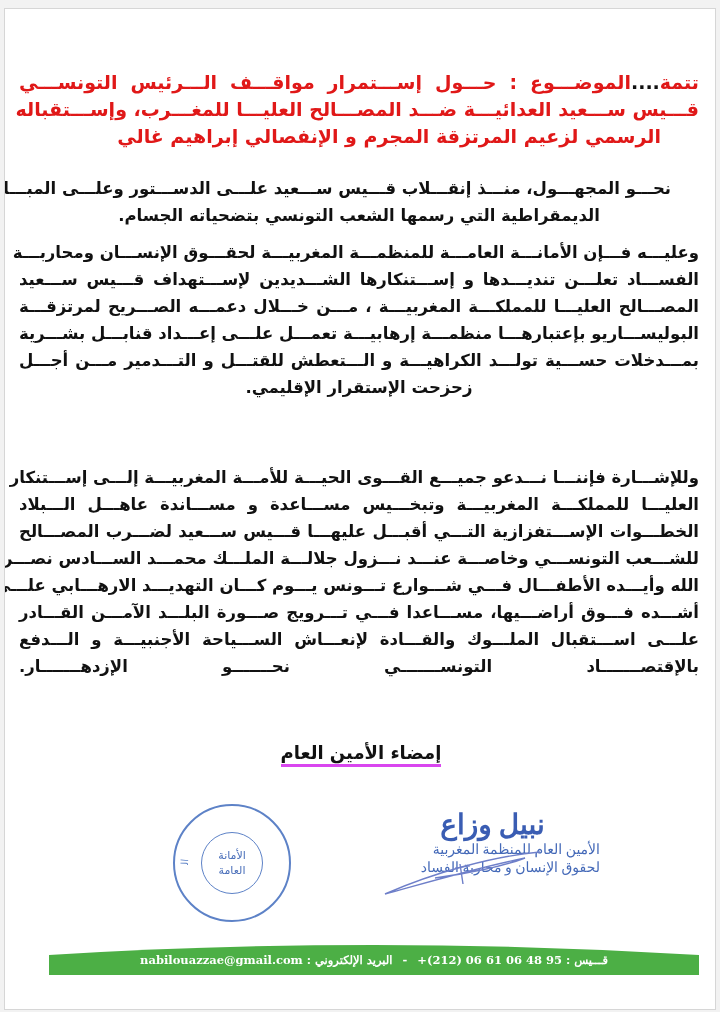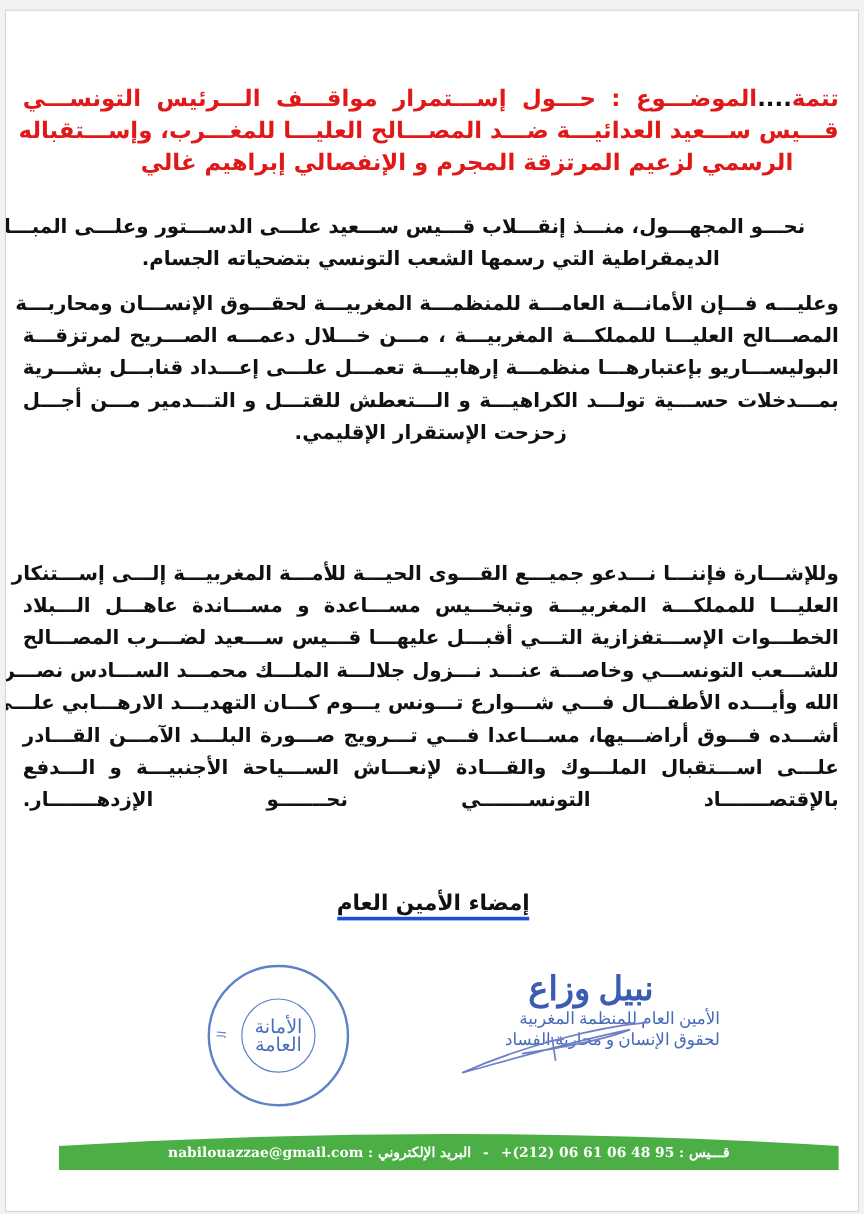--- a/index.html
+++ b/index.html
@@ -70,21 +70,21 @@
 
     .sig-title {
       position: absolute;
       top: 733px;
       left: 0;
       width: 712px;
       text-align: center;
       font-size: 18px;
     }
     .sig-title span {
-      border-bottom: 3px solid #1d4ed8;
+      border-bottom: 3px solid #d946ef;
       padding-bottom: 1px;
     }
 
     .stamp {
       position: absolute;
       left: 168px;
       top: 795px;
       width: 118px;
       height: 118px;
       border: 2px solid #5d82c7;
@@ -97,21 +97,21 @@
       top: 26px;
       width: 62px;
       height: 62px;
       border: 1.5px solid #5d82c7;
       border-radius: 50%;
       display: flex;
       flex-direction: column;
       align-items: center;
       justify-content: center;
       font-family: "DejaVu Sans", sans-serif;
-      font-size: 16px;
+      font-size: 11px;
       line-height: 15px;
       direction: rtl;
       color: #4a6fba;
     }
     .stamp svg { position: absolute; left: 0; top: 0; }
 
     .signature {
       position: absolute;
       left: 350px;
       top: 800px;
@@ -175,20 +175,21 @@
     <span class="line last">الرسمي لزعيم المرتزقة المجرم و الإنفصالي إبراهيم غالي</span>
   </div>
 
   <div class="para p1 ar">
     <span class="line first">نحـــو المجهـــول، منـــذ إنقـــلاب قـــيس ســـعيد علـــى الدســـتور وعلـــى المبـــادئ</span>
     <span class="line center">الديمقراطية التي رسمها الشعب التونسي بتضحياته الجسام.</span>
   </div>
 
   <div class="para p2 ar">
     <span class="line">وعليـــه فـــإن الأمانـــة العامـــة للمنظمـــة المغربيـــة لحقـــوق الإنســـان ومحاربـــة</span>
+    <span class="line">الفســـاد تعلـــن تنديـــدها و إســـتنكارها الشـــديدين لإســـتهداف قـــيس ســـعيد</span>
     <span class="line">المصـــالح العليـــا للمملكـــة المغربيـــة ، مـــن خـــلال دعمـــه الصـــريح لمرتزقـــة</span>
     <span class="line">البوليســـاريو بإعتبارهـــا منظمـــة إرهابيـــة تعمـــل علـــى إعـــداد قنابـــل بشـــرية</span>
     <span class="line">بمـــدخلات حســـية تولـــد الكراهيـــة و الـــتعطش للقتـــل و التـــدمير مـــن أجـــل</span>
     <span class="line center">زحزحت الإستقرار الإقليمي.</span>
   </div>
 
   <div class="para p3 ar">
     <span class="line">وللإشـــارة فإننـــا نـــدعو جميـــع القـــوى الحيـــة للأمـــة المغربيـــة إلـــى إســـتنكار</span>
     <span class="line">العليـــا للمملكـــة المغربيـــة وتبخـــيس مســـاعدة و مســـاندة عاهـــل الـــبلاد</span>
     <span class="line">الخطـــوات الإســـتفزازية التـــي أقبـــل عليهـــا قـــيس ســـعيد لضـــرب المصـــالح</span>

